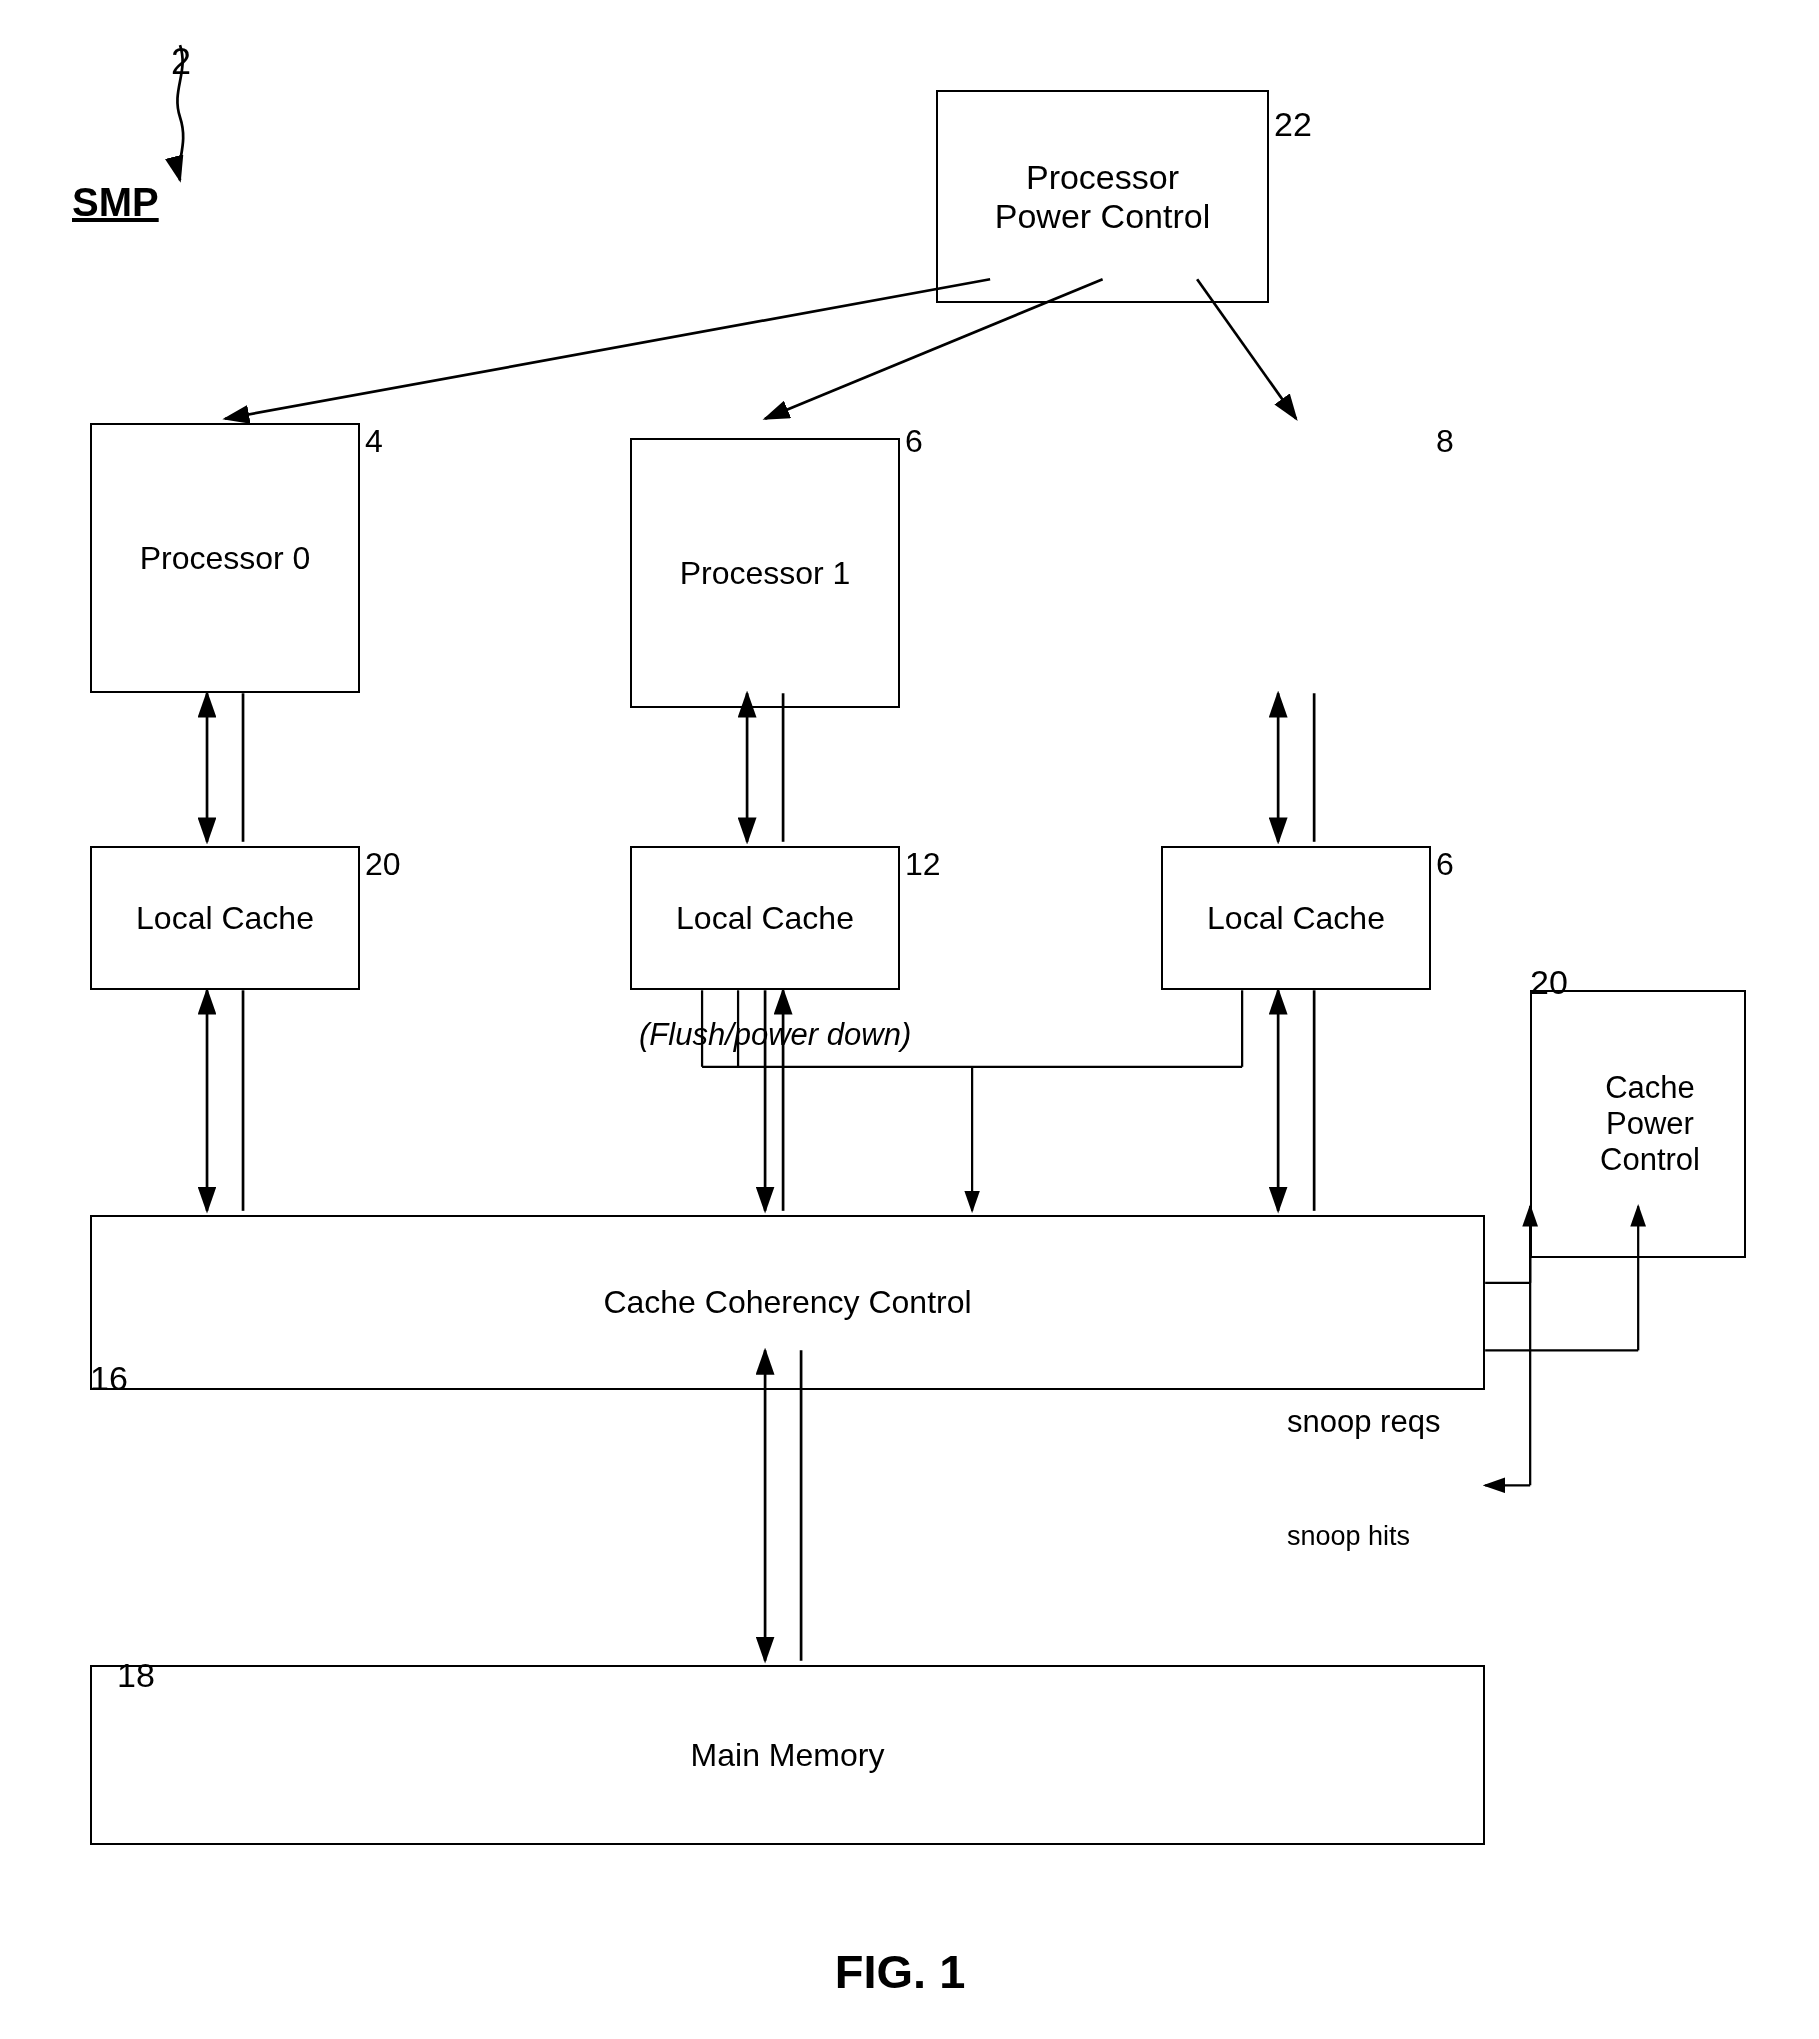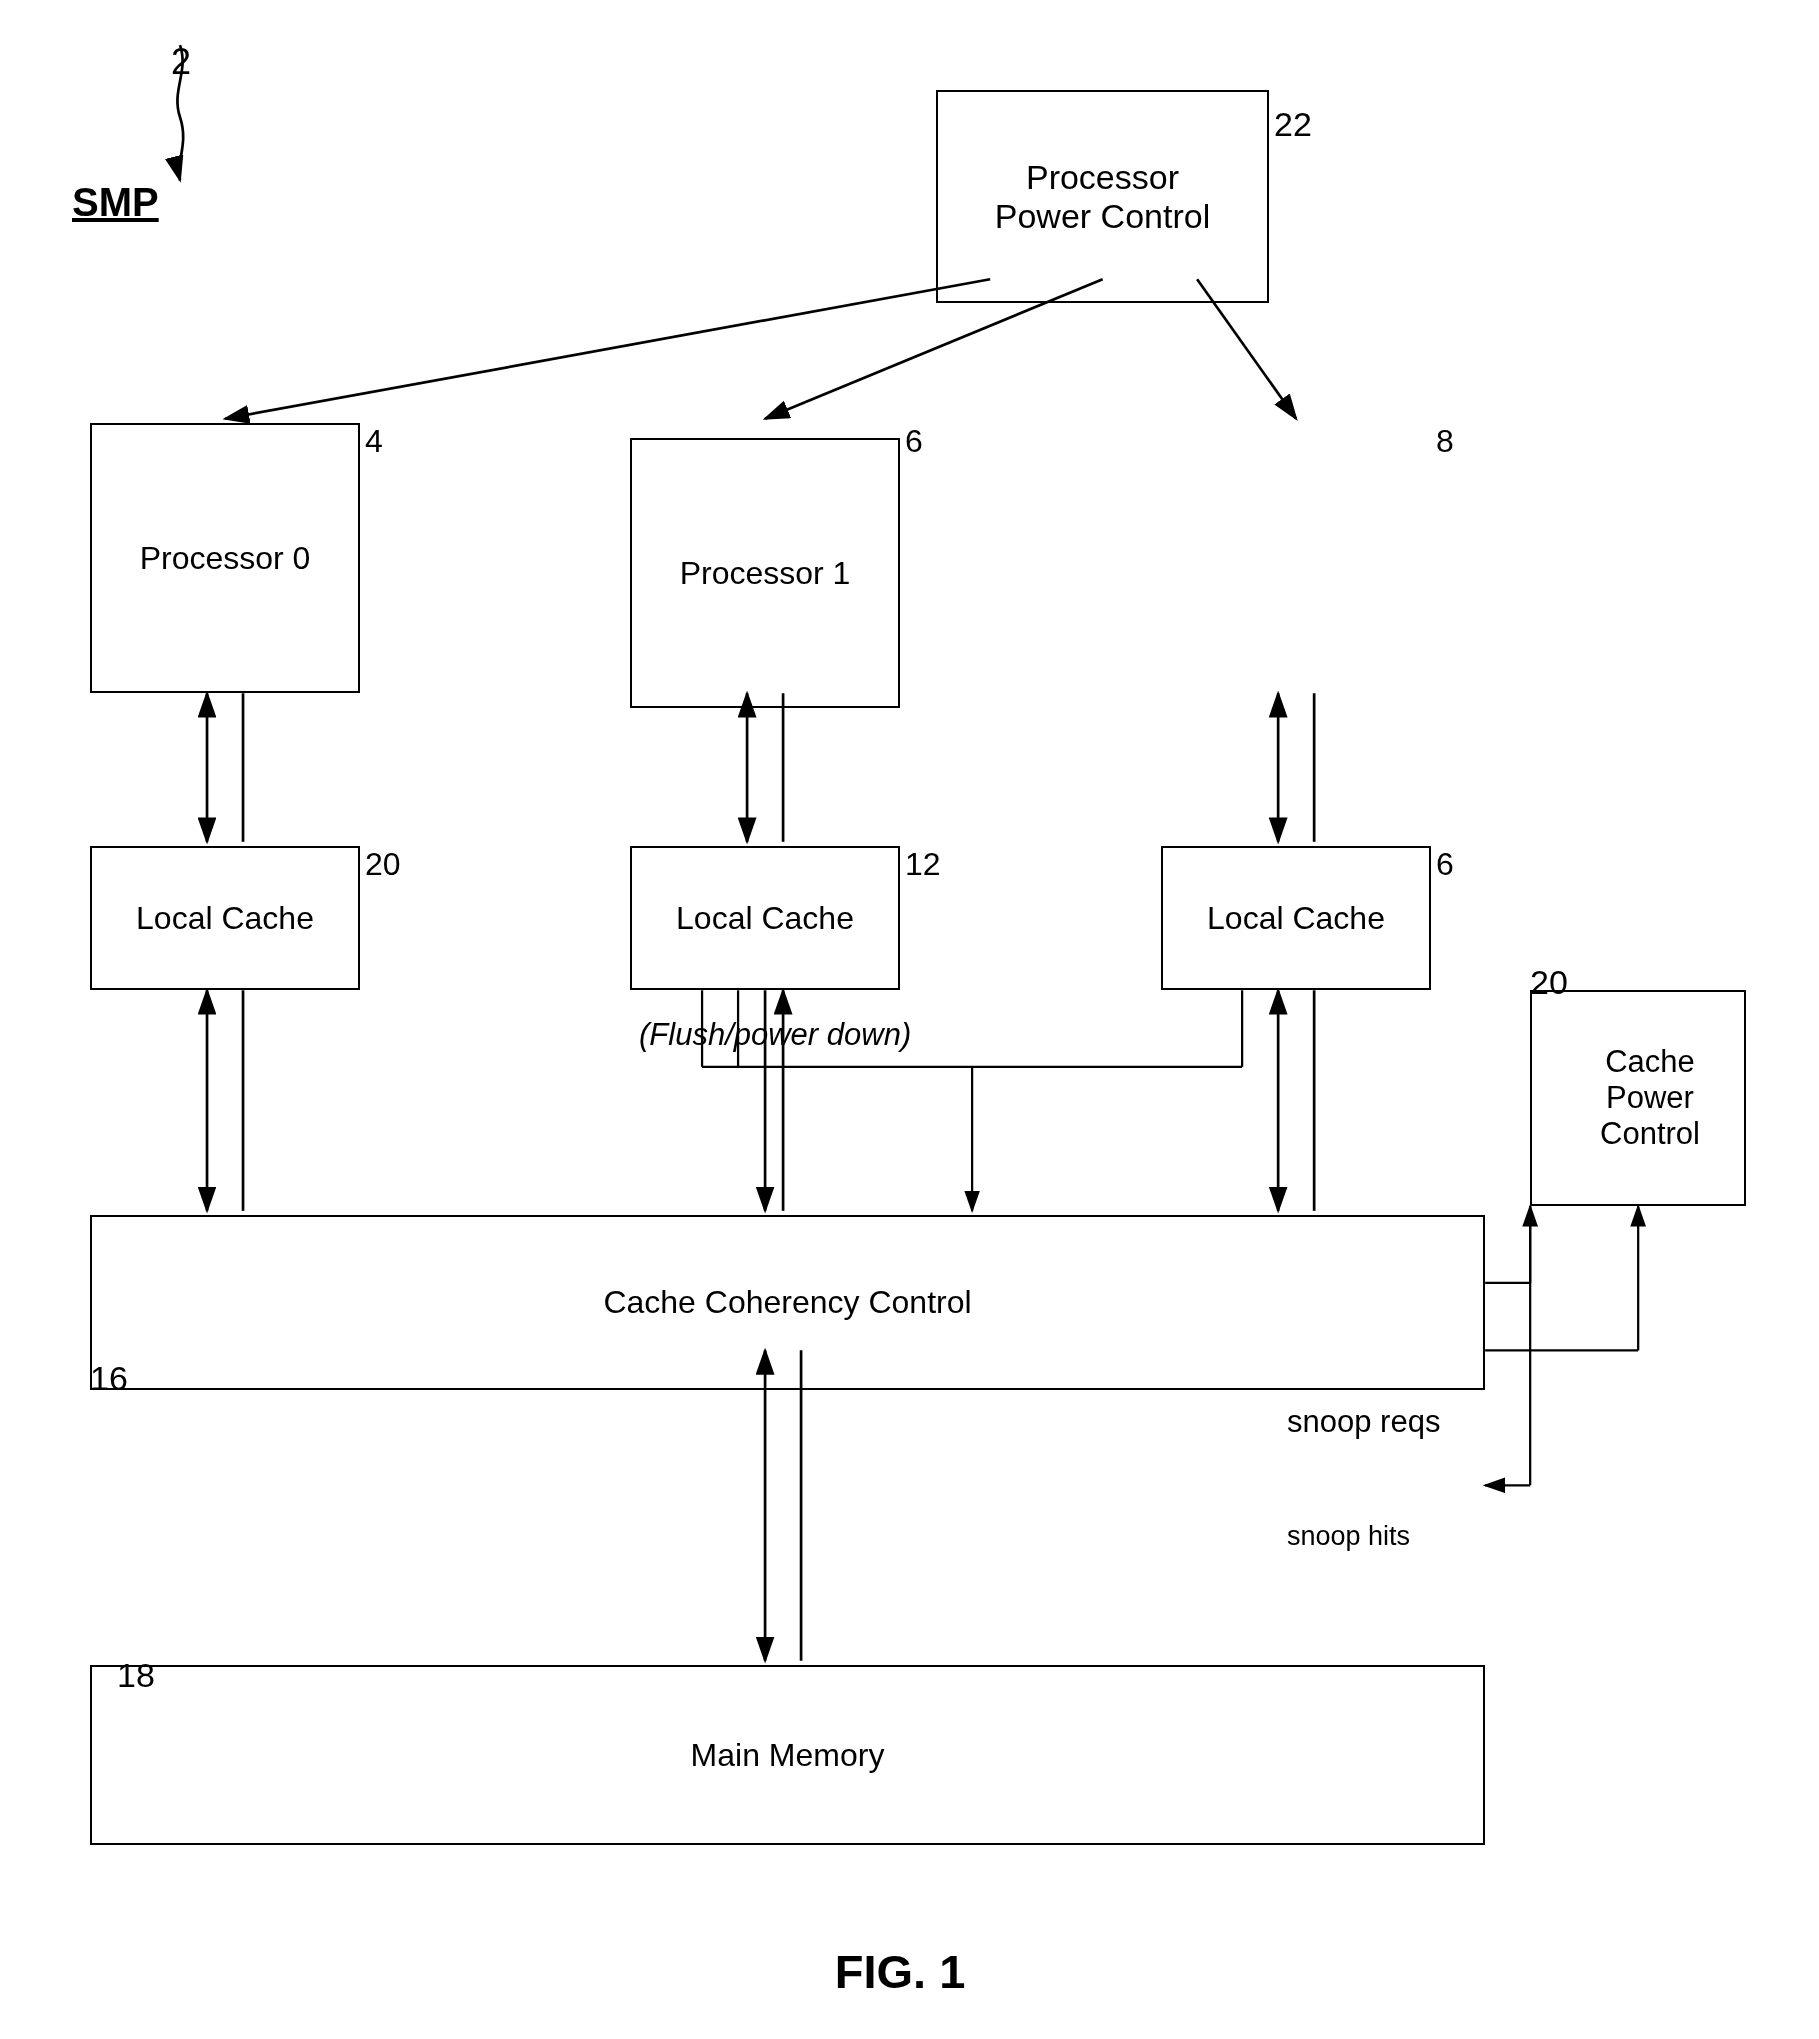--- a/index.html
+++ b/index.html
@@ -89,21 +89,21 @@
   <div class="box" style="left: 630px; top: 846px; width: 270px; height: 144px;">
     <span>Local Cache</span>
   </div>
   <div class="label" style="left: 905px; top: 846px;">12</div>
 
   <div class="box" style="left: 1161px; top: 846px; width: 270px; height: 144px;">
     <span>Local Cache</span>
   </div>
   <div class="label" style="left: 1436px; top: 846px;">6</div>
 
-  <div class="box" style="left: 1530px; top: 990px; width: 216px; height: 216px; font-size: 31px; padding-left: 24px;">
+  <div class="box" style="left: 1530px; top: 990px; width: 216px; height: 268px; font-size: 31px; padding-left: 24px;">
     <span style="white-space: pre-line;">Cache
 Power
 Control</span>
   </div>
   <div class="label" style="left: 1530px; top: 963px; font-size: 34px;">20</div>
 
   <div class="label" style="left: 639px; top: 1017px; font-size: 31px; font-style: italic;">(Flush/power down)</div>
 
   <div class="box" style="left: 90px; top: 1215px; width: 1395px; height: 175px;">
     <span>Cache Coherency Control</span>

